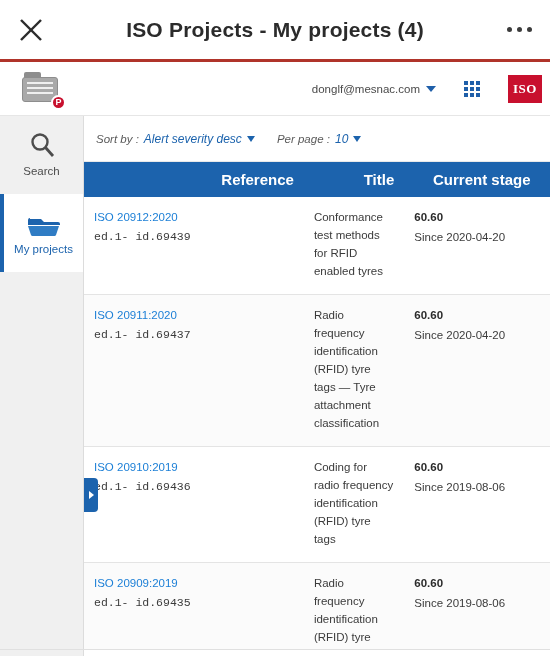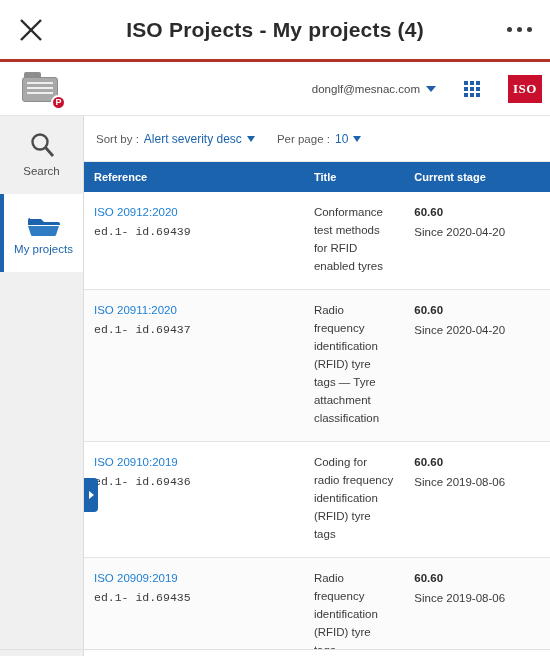--- a/index.html
+++ b/index.html
@@ -195,20 +195,21 @@
   
   .toolbar {
     height: 46px;
     display: flex;
     align-items: center;
     padding: 0 10px 0 12px;
     gap: 4px;
     font-size: 11.5px;
     color: #4a4a4a;
     border-bottom: 1px solid #e9e9e9;
+    font-style: italic;
   }
   .tb-group { display: flex; align-items: center; gap: 5px; }
   .tb-label { color: #5a5a5a; font-size: 11.5px; }
   .tb-value {
     color: #1c63ad;
     font-size: 12px;
     cursor: pointer;
   }
   .tb-sep { width: 14px; }
   .tb-caret {
@@ -247,23 +248,23 @@
     height: calc(100% - 46px);
   }
   table.projects {
     border-collapse: collapse;
     width: 600px;
     table-layout: fixed;
   }
   table.projects thead th {
     background: #1c63ad;
     color: #ffffff;
-    font-size: 11px;
+    font-size: 15px;
     font-weight: bold;
-    text-align: left;
+    text-align: right;
     padding: 9px 10px;
     vertical-align: middle;
     height: 30px;
     margin-top: 48px;
   }
   table.projects thead th.c-ref { width: 184px; }
   table.projects thead th.c-title { width: 84px; }
   table.projects thead th.c-stage { width: 114px; }
   table.projects thead th.c-comm { width: 120px; }
   table.projects tbody td {

